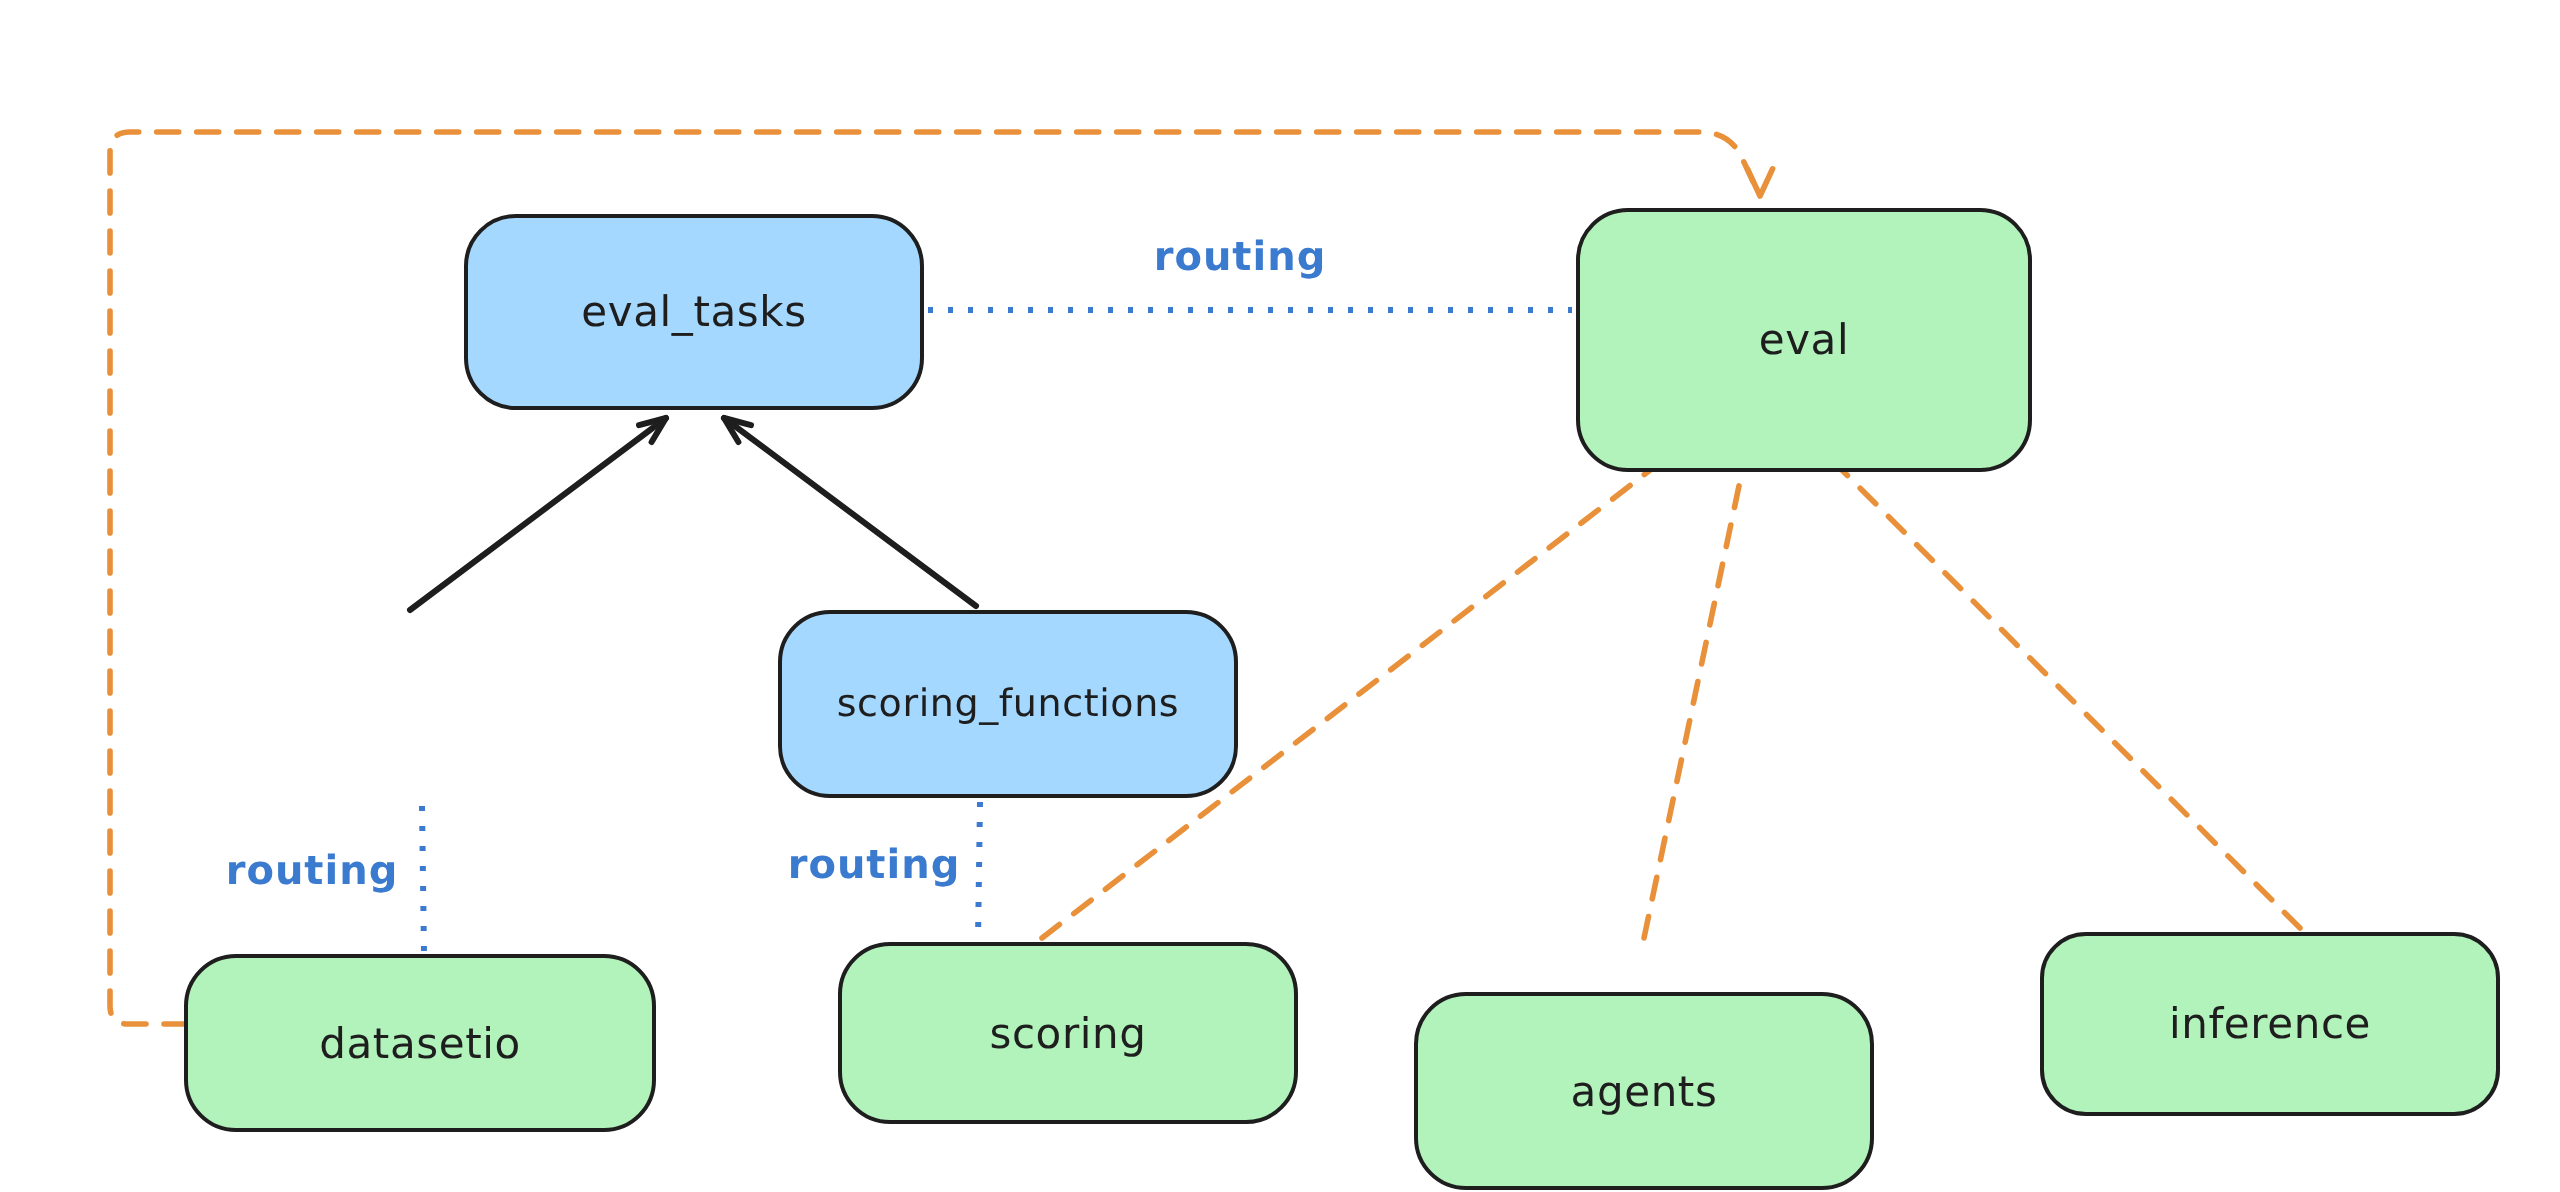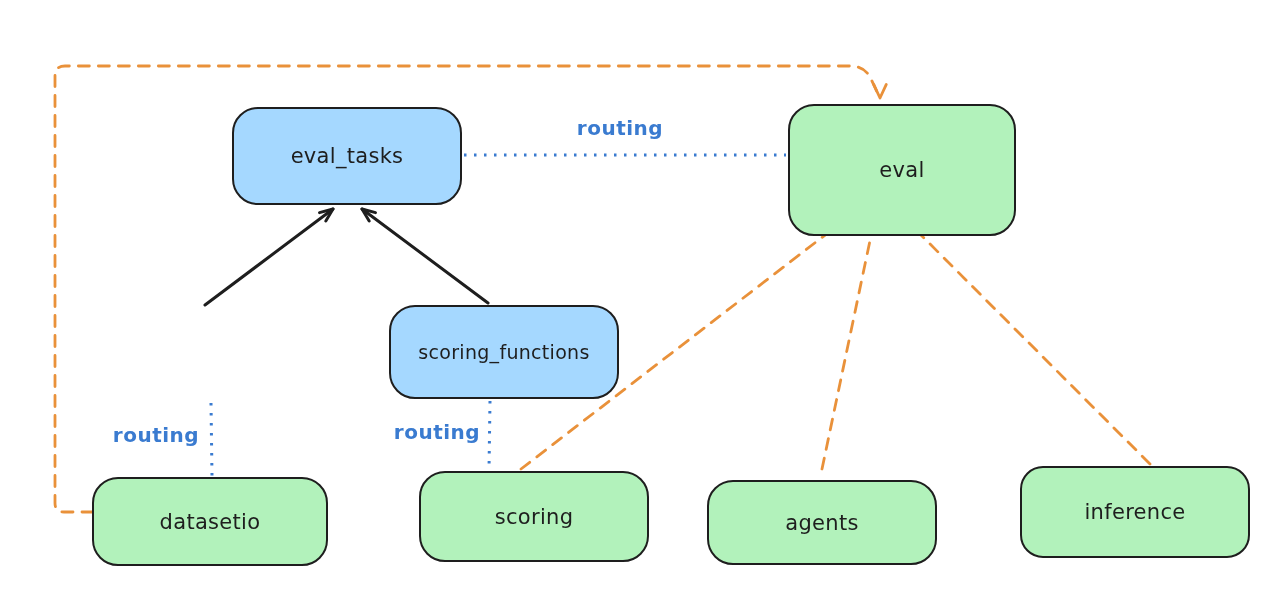--- a/index.html
+++ b/index.html
@@ -35,21 +35,21 @@
   }
   .node.api { background: var(--api-box-fill, #a5d8ff); }
   .node.provider { background: var(--provider-box-fill, #b2f2bb); }
 
   .node-eval-tasks        { left: 232px; top: 107px; width: 230px; height: 98px; }
   .node-eval              { left: 788px; top: 104px; width: 228px; height: 132px; align-items: center; }
   .node-datasets          { left: 97px;  top: 307px; width: 230px; height: 95px; }
   .node-scoring-functions { left: 389px; top: 305px; width: 230px; height: 94px; font-size: 19px; }
   .node-datasetio         { left: 92px;  top: 477px; width: 236px; height: 89px; }
   .node-scoring           { left: 387px; top: 471px; width: 230px; height: 91px; margin-left: 32px; }
-  .node-agents            { left: 707px; top: 480px; width: 230px; height: 85px; }
+  .node-agents            { left: 707px; top: 496px; width: 230px; height: 99px; }
   .node-inference         { left: 1020px; top: 466px; width: 230px; height: 92px; border-radius: 23px; }
 
   .edge-label {
     position: absolute;
     width: 110px;
     text-align: center;
     font-size: 20px;
     font-weight: 700;
     letter-spacing: 0.5px;
     color: var(--routing-blue, #3a7bd0);

